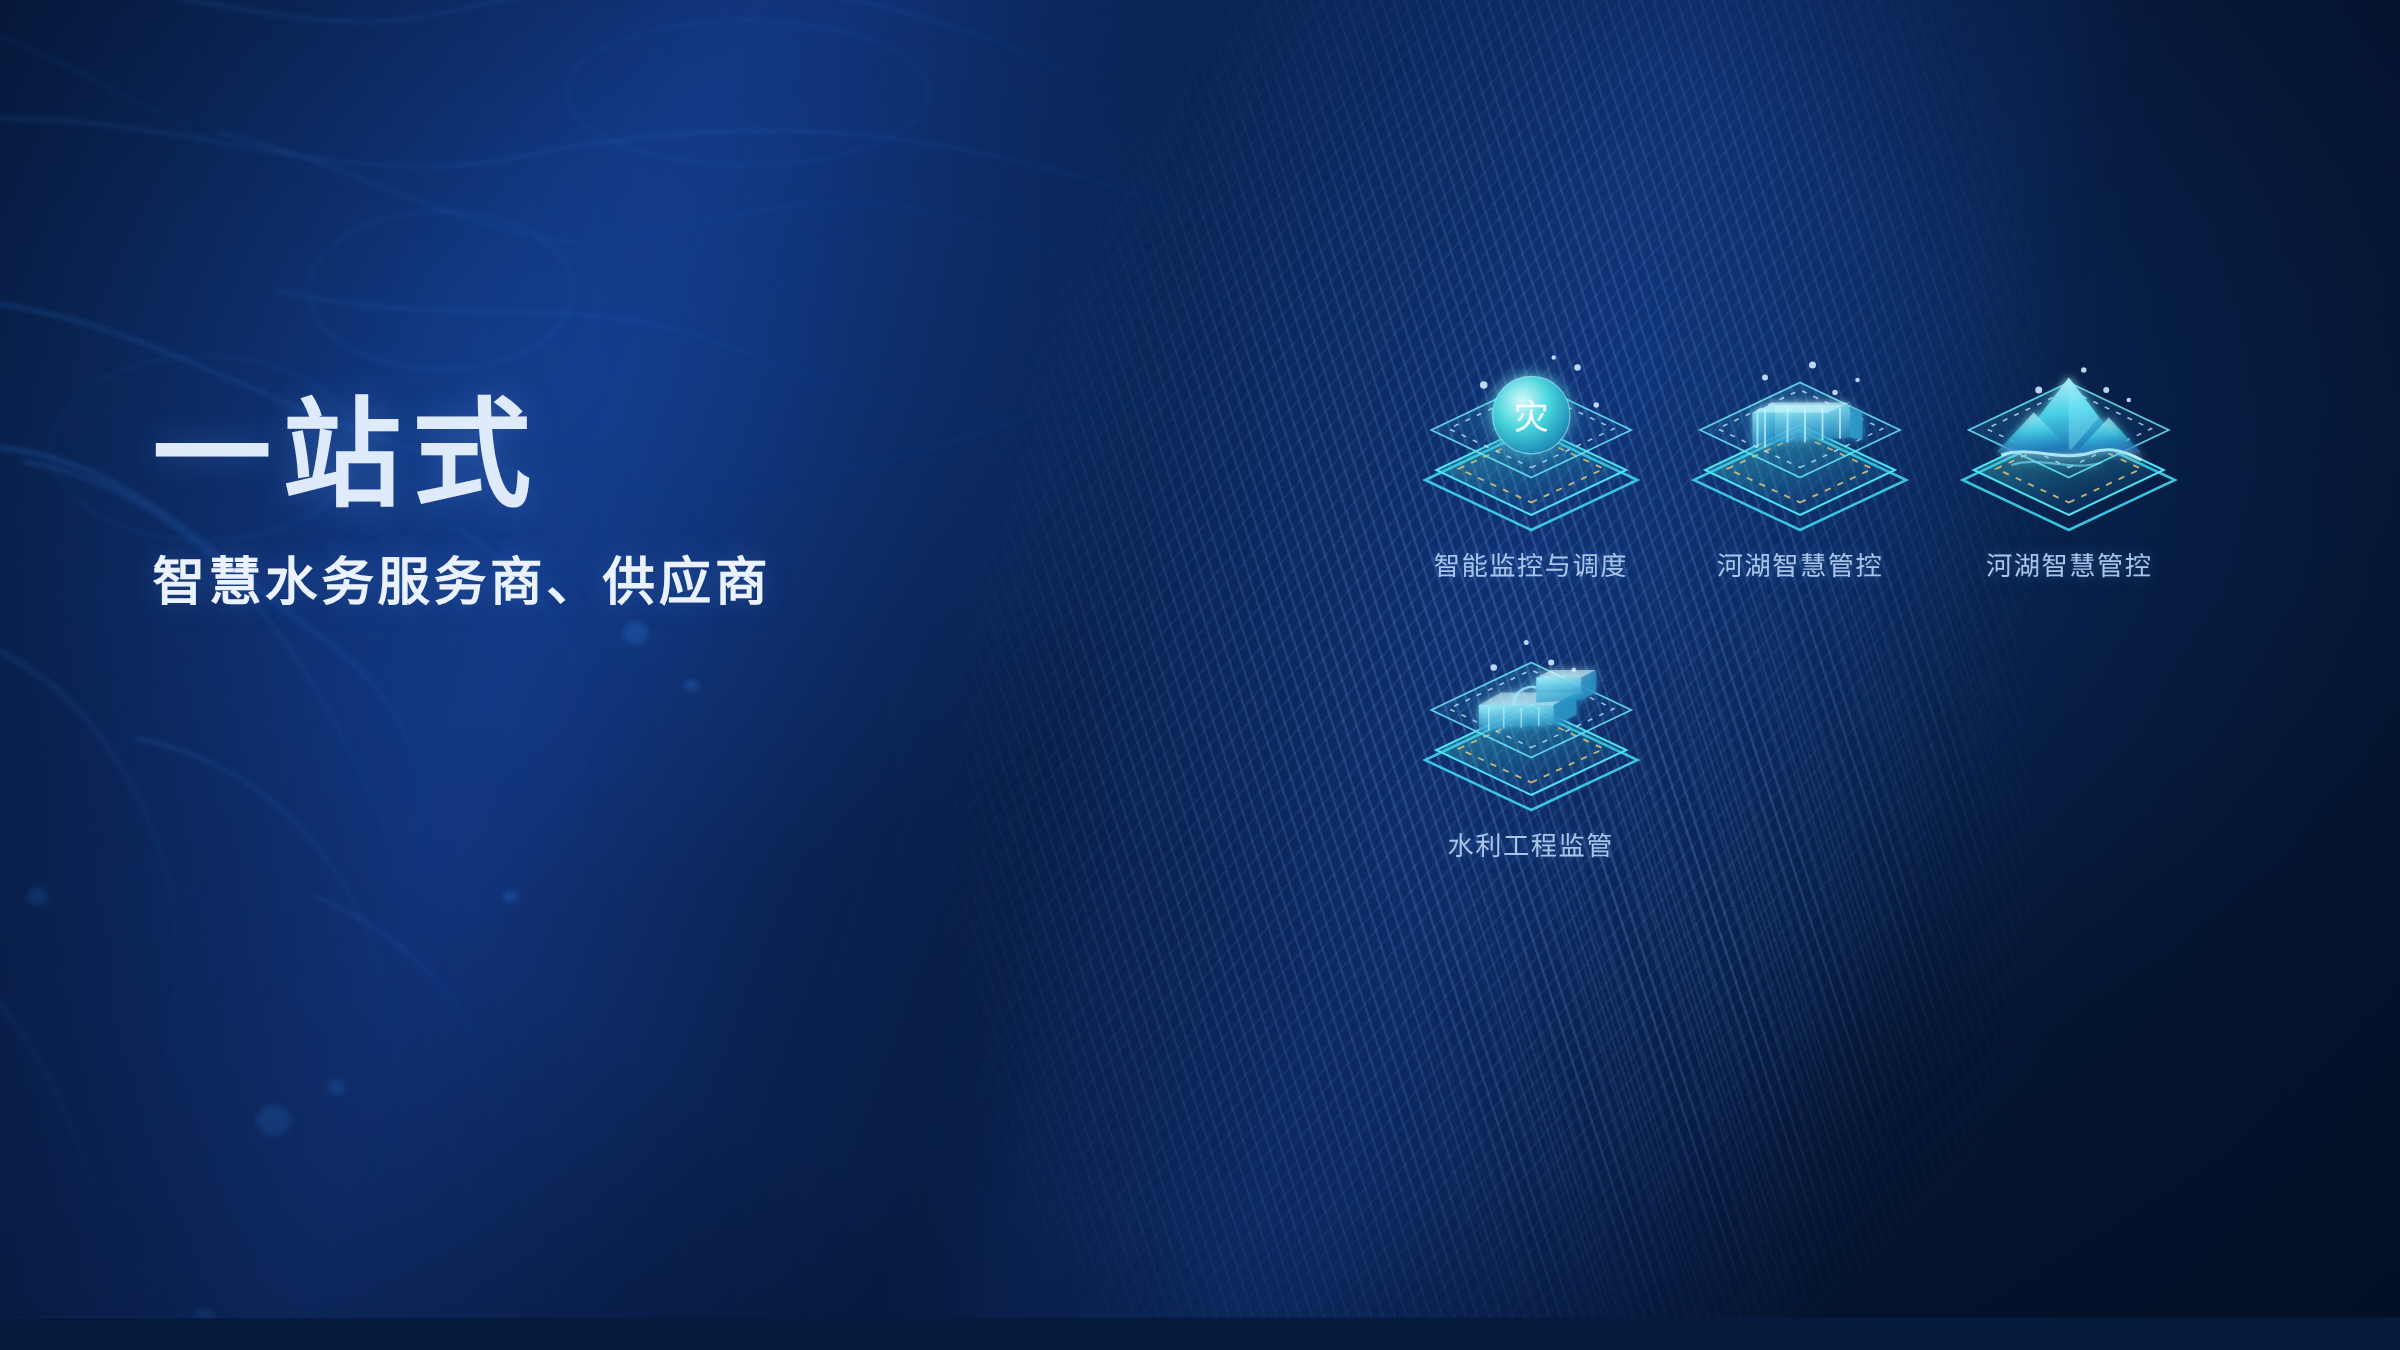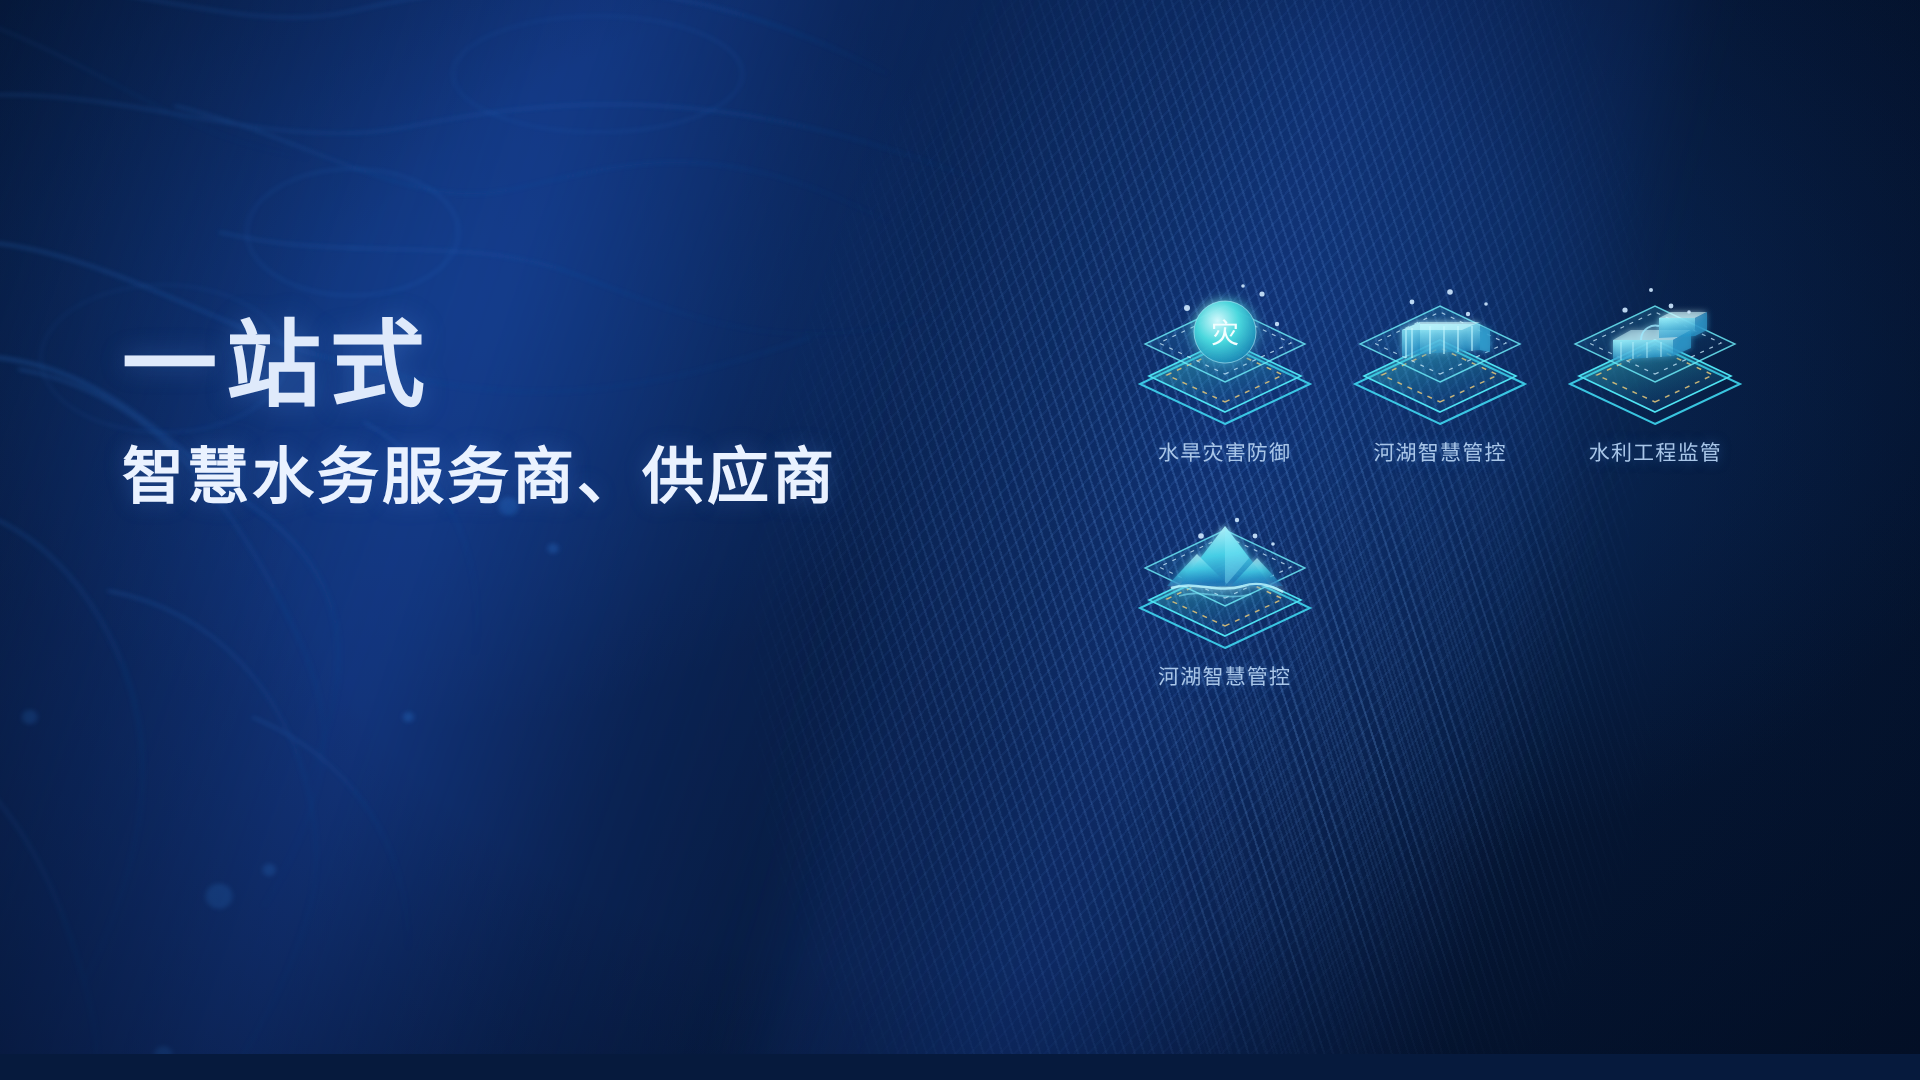--- a/index.html
+++ b/index.html
@@ -112,21 +112,21 @@
     font-size:95px;
     font-weight:bold;
     letter-spacing:9px;
     line-height:1.05;
     color:#dfeafb;
     text-shadow:0 0 26px rgba(90,150,235,.35);
     white-space:nowrap;
   }
   .subhead{
     margin-top:26px;
-    font-size:62px;
+    font-size:42px;
     font-weight:bold;
     letter-spacing:3px;
     line-height:1.12;
     color:#eaf2ff;
     text-shadow:0 0 22px rgba(80,140,230,.30);
     white-space:nowrap;
   }
 
   
   .grid{
@@ -303,21 +303,21 @@
           </g>
           <text x="100" y="75" text-anchor="middle" font-family="'Liberation Sans','DejaVu Sans',sans-serif" font-size="28" fill="#f2feff">灾</text>
           <g class="spark" opacity=".9">
             <circle cx="62" cy="40" r="3"></circle>
               <circle cx="137" cy="26" r="2.6"></circle>
             <circle cx="152" cy="56" r="2.2"></circle>
               <circle cx="118" cy="18" r="1.8"></circle>
           </g>
         </svg>
       </div>
-      <div class="caption">水旱灾害防御</div>
+      <div class="caption">智能监控与调度</div>
     </div>
 
     <div class="cell">
       <div class="art">
         <svg viewBox="0 0 200 166">
           <use href="#platform" x="0" y="8"></use>
           <g filter="url(#gl)">
             <path d="M62 88 L62 62 L80 54 L80 86 Z" fill="url(#bldG)" opacity=".9"></path>
             <path d="M80 86 L80 56 L140 56 L140 82 Z" fill="url(#bldG)" opacity=".8"></path>
             <path d="M140 82 L140 58 L150 62 L150 84 Z" fill="#2f9ccd" opacity=".8"></path>
@@ -329,20 +329,43 @@
               <path d="M118 58 L118 84"></path>
                 <path d="M132 58 L132 83"></path>
             </g>
             <path d="M62 62 L80 54 L140 54 L122 62 Z" fill="#d3fbff" opacity=".55"></path>
           </g>
           <g class="spark" opacity=".9">
             <circle cx="72" cy="34" r="2.4"></circle>
               <circle cx="110" cy="24" r="2.8"></circle>
             <circle cx="128" cy="46" r="2.2"></circle>
               <circle cx="146" cy="36" r="1.8"></circle>
+          </g>
+        </svg>
+      </div>
+      <div class="caption">河湖智慧管控</div>
+    </div>
+
+    <div class="cell">
+      <div class="art">
+        <svg viewBox="0 0 200 166">
+          <use href="#platform" x="0" y="8"></use>
+          <g filter="url(#gl)">
+            <path d="M100 34 L146 94 L54 94 Z" fill="url(#mtnG)" opacity=".92"></path>
+            <path d="M100 34 L124 66 L100 94 Z" fill="#8ef0ff" opacity=".35"></path>
+            <path d="M72 62 L104 94 L42 94 Z" fill="url(#mtnG)" opacity=".75"></path>
+            <path d="M132 66 L158 94 L106 94 Z" fill="url(#mtnG)" opacity=".7"></path>
+            <path d="M46 96 C 70 88, 92 102, 118 94 C 136 88, 150 96, 158 100" stroke="#baf6ff" stroke-width="2.4" fill="none" opacity=".85"></path>
+            <path d="M54 104 C 78 96, 100 110, 126 102" stroke="#7fe2f5" stroke-width="1.8" fill="none" opacity=".6"></path>
+          </g>
+          <g class="spark" opacity=".9">
+            <circle cx="76" cy="44" r="2.8"></circle>
+              <circle cx="112" cy="28" r="2.2"></circle>
+            <circle cx="130" cy="44" r="2.4"></circle>
+              <circle cx="148" cy="52" r="1.8"></circle>
           </g>
         </svg>
       </div>
       <div class="caption">河湖智慧管控</div>
     </div>
 
     <div class="cell">
       <div class="art">
         <svg viewBox="0 0 200 166">
           <use href="#platform" x="0" y="8"></use>
@@ -365,38 +388,15 @@
             <circle cx="70" cy="42" r="2.6"></circle>
               <circle cx="96" cy="22" r="2"></circle>
             <circle cx="116" cy="38" r="2.4"></circle>
               <circle cx="134" cy="44" r="1.8"></circle>
           </g>
         </svg>
       </div>
       <div class="caption">水利工程监管</div>
     </div>
 
-    <div class="cell">
-      <div class="art">
-        <svg viewBox="0 0 200 166">
-          <use href="#platform" x="0" y="8"></use>
-          <g filter="url(#gl)">
-            <path d="M100 34 L146 94 L54 94 Z" fill="url(#mtnG)" opacity=".92"></path>
-            <path d="M100 34 L124 66 L100 94 Z" fill="#8ef0ff" opacity=".35"></path>
-            <path d="M72 62 L104 94 L42 94 Z" fill="url(#mtnG)" opacity=".75"></path>
-            <path d="M132 66 L158 94 L106 94 Z" fill="url(#mtnG)" opacity=".7"></path>
-            <path d="M46 96 C 70 88, 92 102, 118 94 C 136 88, 150 96, 158 100" stroke="#baf6ff" stroke-width="2.4" fill="none" opacity=".85"></path>
-            <path d="M54 104 C 78 96, 100 110, 126 102" stroke="#7fe2f5" stroke-width="1.8" fill="none" opacity=".6"></path>
-          </g>
-          <g class="spark" opacity=".9">
-            <circle cx="76" cy="44" r="2.8"></circle>
-              <circle cx="112" cy="28" r="2.2"></circle>
-            <circle cx="130" cy="44" r="2.4"></circle>
-              <circle cx="148" cy="52" r="1.8"></circle>
-          </g>
-        </svg>
-      </div>
-      <div class="caption">河湖智慧管控</div>
-    </div>
-
 
   </div>
 </div>
 
 </body></html>

